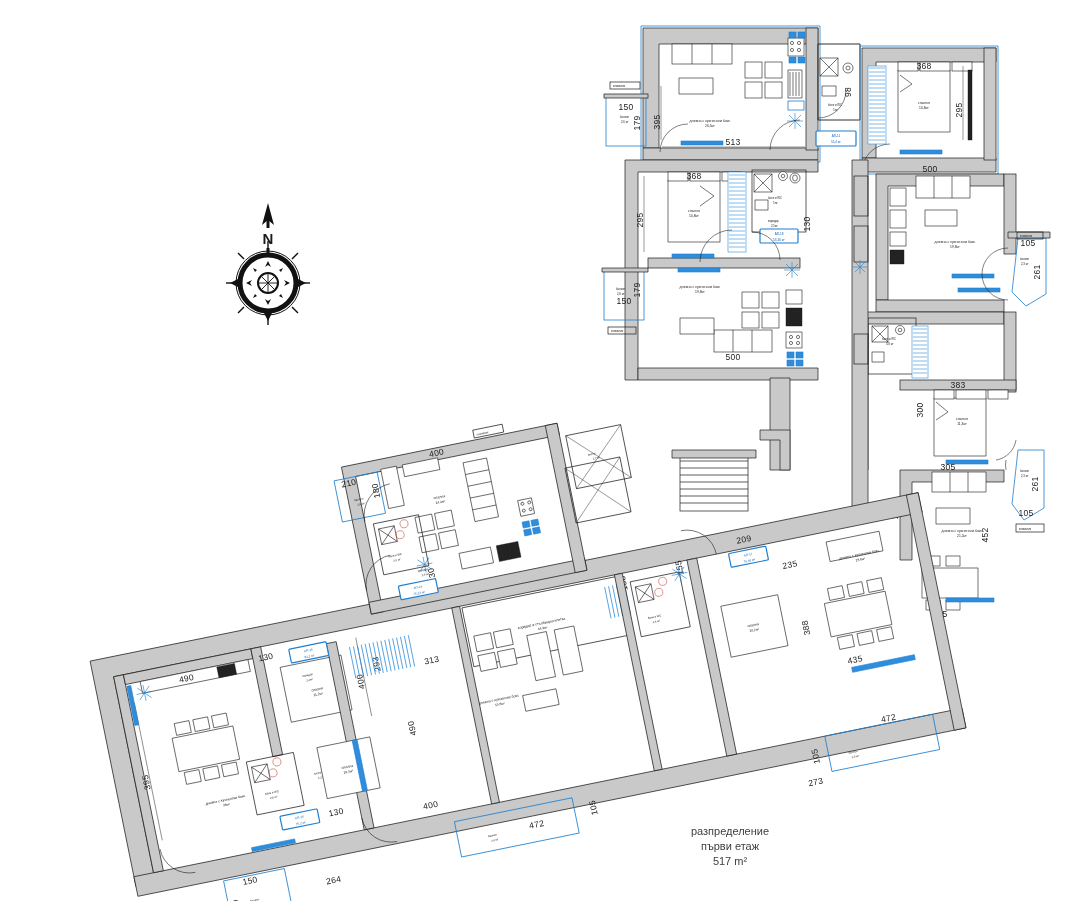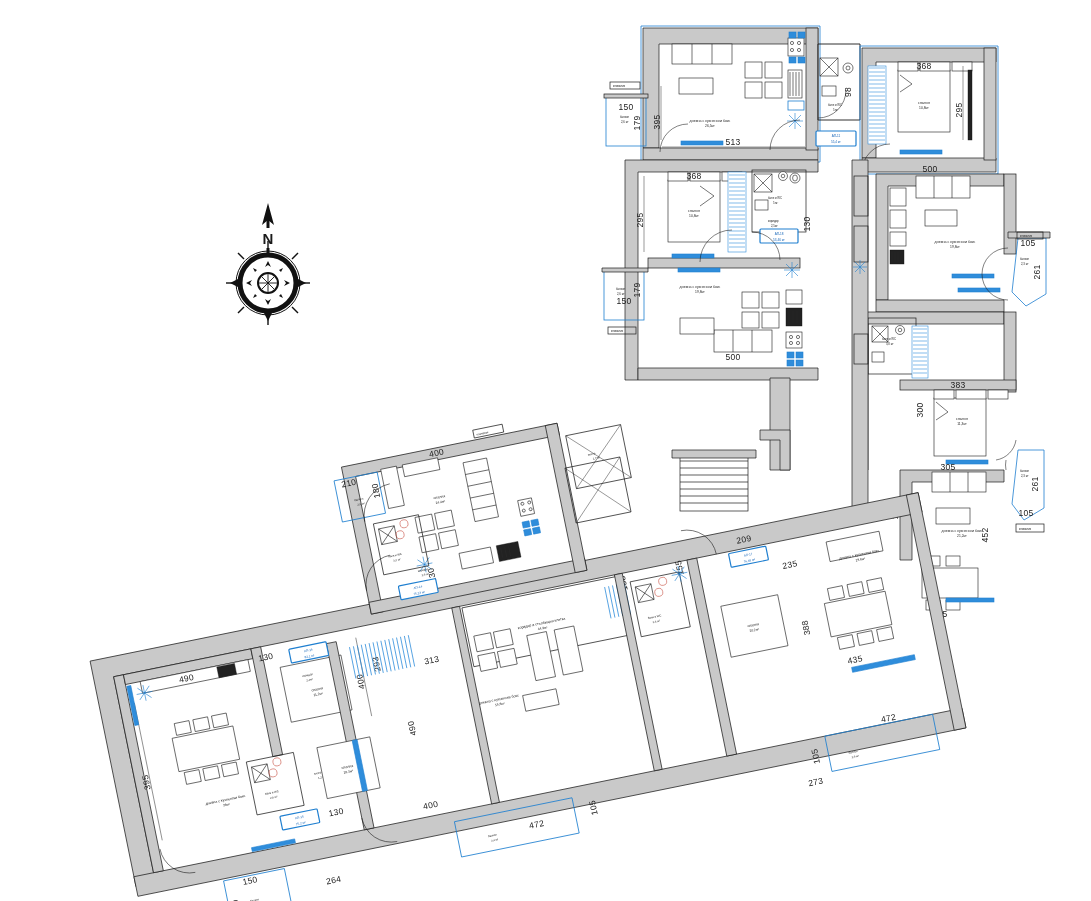--- a/index.html
+++ b/index.html
@@ -742,14 +742,19 @@
     <circle cx="0" cy="0" r="10" fill="#ffffff" stroke="#111" stroke-width="2"></circle>
     <g stroke="#111" stroke-width="0.9">
       <line x1="-9" y1="0" x2="9" y2="0"></line>
       <line x1="0" y1="-9" x2="0" y2="9"></line>
       <line x1="-6.4" y1="-6.4" x2="6.4" y2="6.4"></line>
       <line x1="6.4" y1="-6.4" x2="-6.4" y2="6.4"></line>
     </g>
   </g>
 </svg>
 
-
+<div class="cap-wrap">
+  <div class="cap-line">разпределение</div>
+  <div class="cap-line">първи етаж</div>
+  <div class="cap-line">517 m²</div>
 </div>
 
+</div>
+
 </body></html>

